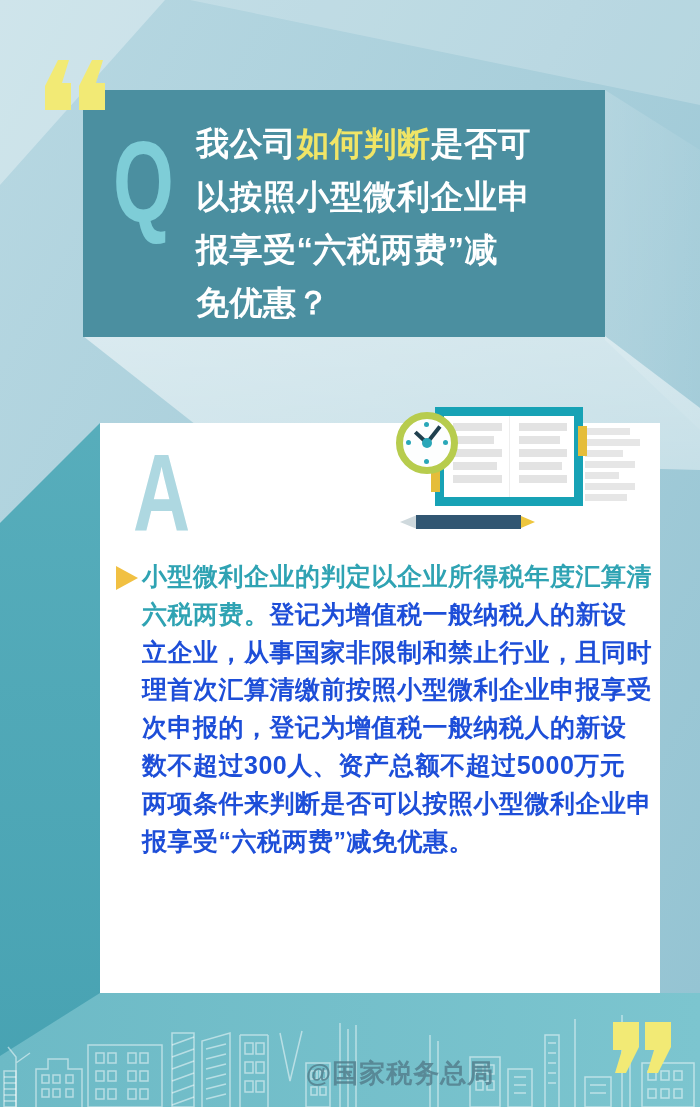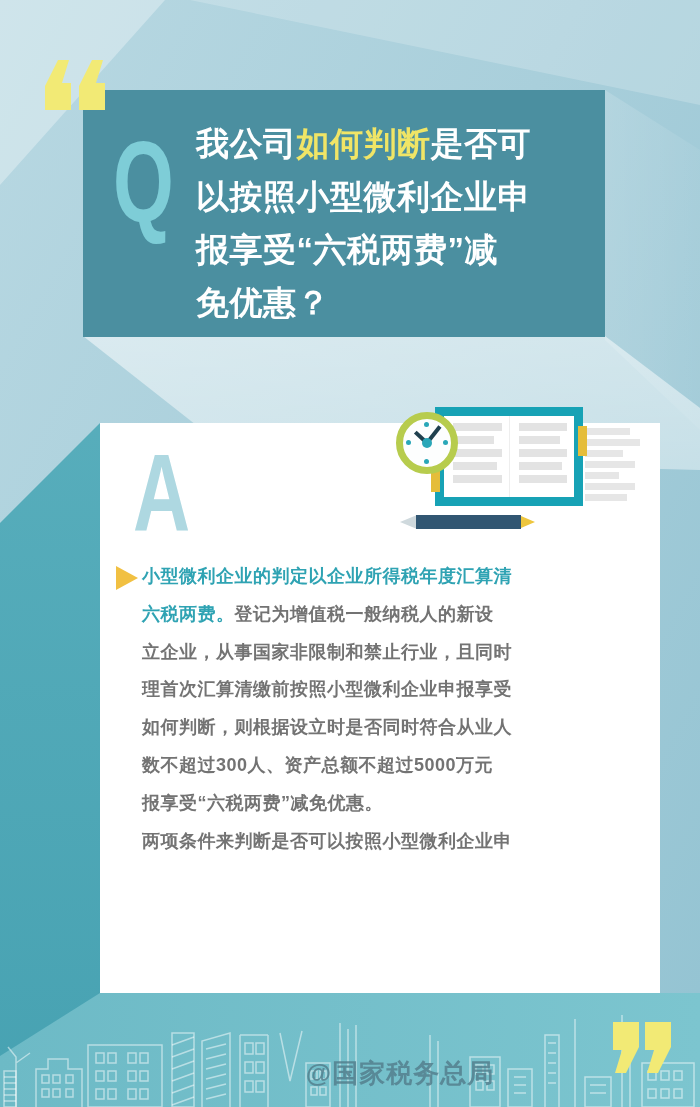--- a/index.html
+++ b/index.html
@@ -20,21 +20,21 @@
   .band{left:0;top:993px;width:700px;height:114px;background:linear-gradient(90deg,#6dbac6,#7cc5cf);}
   .wedge{background:linear-gradient(180deg,#61b4c1,#47a2b2);
     clip-path:polygon(100px 423px,100px 993px,0 1056px,0 523px);}
   
   .q-panel{left:83px;top:90px;width:522px;height:247px;background:#4b8fa0;z-index:3;}
   .q-letter{left:30px;top:34px;font-size:115px;font-weight:bold;color:#7ecdd7;line-height:1;
     transform:scale(.68,1);transform-origin:left top;}
   .q-text{left:113px;top:27px;}
   .q-text .rich-line{height:53px;line-height:53px;font-size:33px;font-weight:bold;
     letter-spacing:.5px;white-space:nowrap;}
-  .c-w{color:#ffffff}.c-y{color:#f0e566}.c-t{color:#2fa3b3}.c-d{color:#737373}
+  .c-w{color:#ffffff}.c-y{color:#f0e566}.c-t{color:#2fa3b3}.c-d{color:#1d4ed8}
   
   .quote{z-index:6;}
   .quote path{fill:#f2ea75;}
   
   .card{left:100px;top:423px;width:560px;height:570px;background:#ffffff;z-index:4;}
   .a-letter{left:33px;top:14px;font-size:110px;font-weight:bold;color:#aed8e1;line-height:1;
     transform:scale(.72,1);transform-origin:left top;}
   
   .doc-lines{left:485px;top:5px;width:57px;}
   .doc-lines i{display:block;height:7px;margin-bottom:4px;background:#e6e6e6;}
@@ -62,21 +62,21 @@
   .pencil{left:300px;top:92px;width:140px;height:14px;}
   .pencil .pt-l{position:absolute;left:0;top:0;width:17px;height:14px;background:#cfd9dd;
     clip-path:polygon(0 50%,17px 0,17px 100%);}
   .pencil .body{position:absolute;left:16px;top:0;width:105px;height:14px;background:#315672;}
   .pencil .pt-r{position:absolute;left:121px;top:1px;width:14px;height:12px;background:#eec63e;
     clip-path:polygon(0 0,14px 50%,0 100%);}
   
   .bullet{left:16px;top:143px;width:0;height:0;border-top:12px solid transparent;
     border-bottom:12px solid transparent;border-left:22px solid #f1c042;}
   .answer-text{left:42px;top:135px;}
-  .answer-text .rich-line{height:37.8px;line-height:37.8px;font-size:18px;font-weight:bold;
+  .answer-text .rich-line{height:37.8px;line-height:37.8px;font-size:25px;font-weight:bold;
     letter-spacing:.5px;white-space:nowrap;}
   
   .skyline{left:0;top:1005px;z-index:5;}
   .watermark{left:90px;top:1056px;width:620px;text-align:center;font-size:26px;font-weight:bold;
     color:#54808e;opacity:.85;z-index:5;letter-spacing:1px;}
   .close-quote{left:613px;top:1022px;}
 </style>
 </head>
 <body>
 
@@ -218,24 +218,24 @@
         <span class="body"></span>
         <span class="pt-r"></span>
     </div>
 
     <div class="abs bullet"></div>
     <div class="abs answer-text">
         <div class="rich-line"><span class="c-t">小型微利企业的判定以企业所得税年度汇算清</span></div>
         <div class="rich-line"><span class="c-t">六税两费。</span><span class="c-d">登记为增值税一般纳税人的新设</span></div>
         <div class="rich-line"><span class="c-d">立企业，从事国家非限制和禁止行业，且同时</span></div>
         <div class="rich-line"><span class="c-d">理首次汇算清缴前按照小型微利企业申报享受</span></div>
-        <div class="rich-line"><span class="c-d">如何判断，则根据设立时是否同时符合从业人</span></div>
+        <div class="rich-line"><span class="c-d">次申报的，登记为增值税一般纳税人的新设</span></div>
         <div class="rich-line"><span class="c-d">数不超过300人、资产总额不超过5000万元</span></div>
+        <div class="rich-line"><span class="c-d">两项条件来判断是否可以按照小型微利企业申</span></div>
         <div class="rich-line"><span class="c-d">报享受“六税两费”减免优惠。</span></div>
-        <div class="rich-line"><span class="c-d">两项条件来判断是否可以按照小型微利企业申</span></div>
       </div>
   </div>
 
   <div class="abs watermark">@国家税务总局</div>
 
   <svg class="abs quote close-quote" width="62" height="51" viewBox="0 0 62 51">
     <path d="M13,51 L2,51 L9,28 L0,28 L0,0 L26,0 L26,25 Z"></path>
     <path d="M45,51 L34,51 L41,28 L32,28 L32,0 L58,0 L58,25 Z"></path>
   </svg>
 

